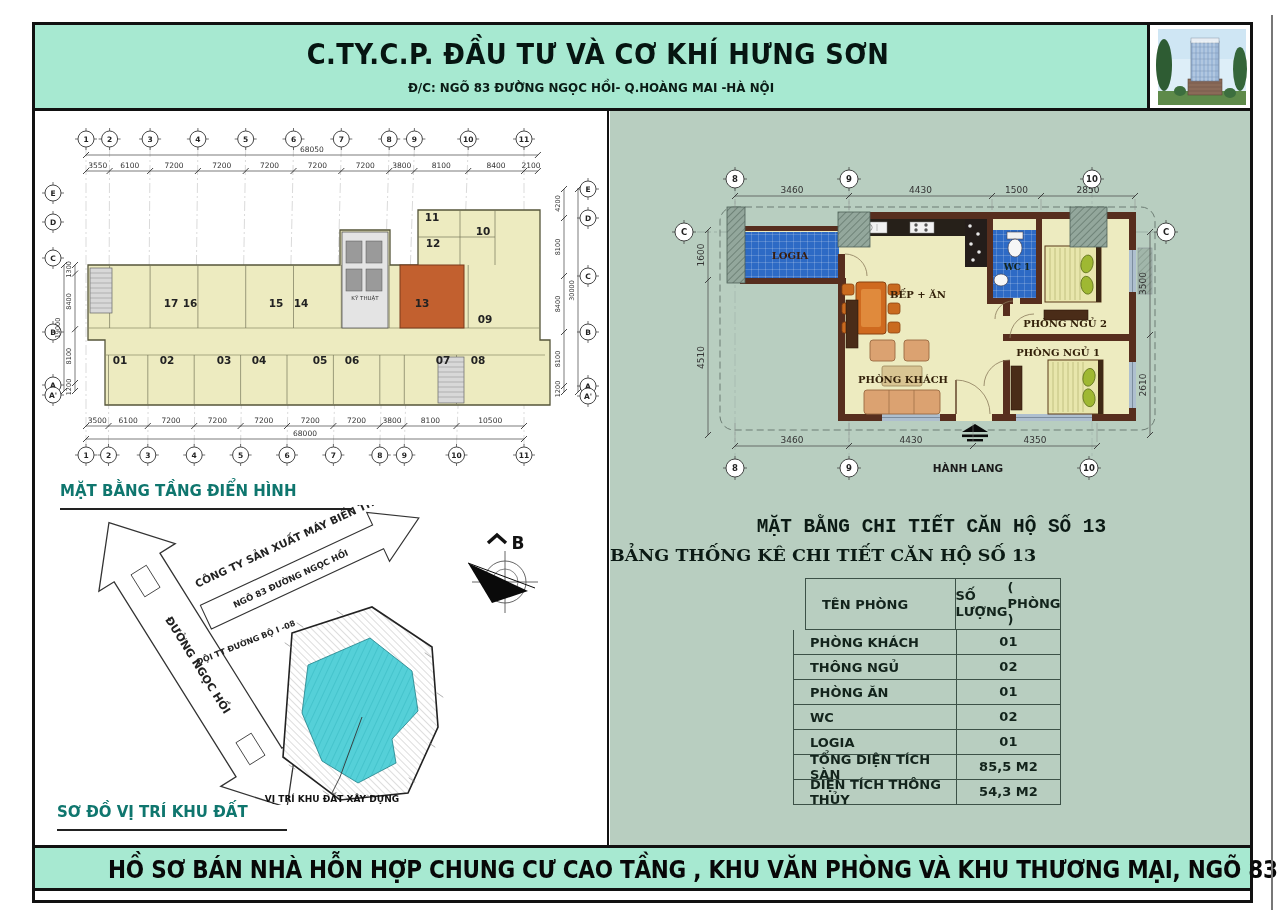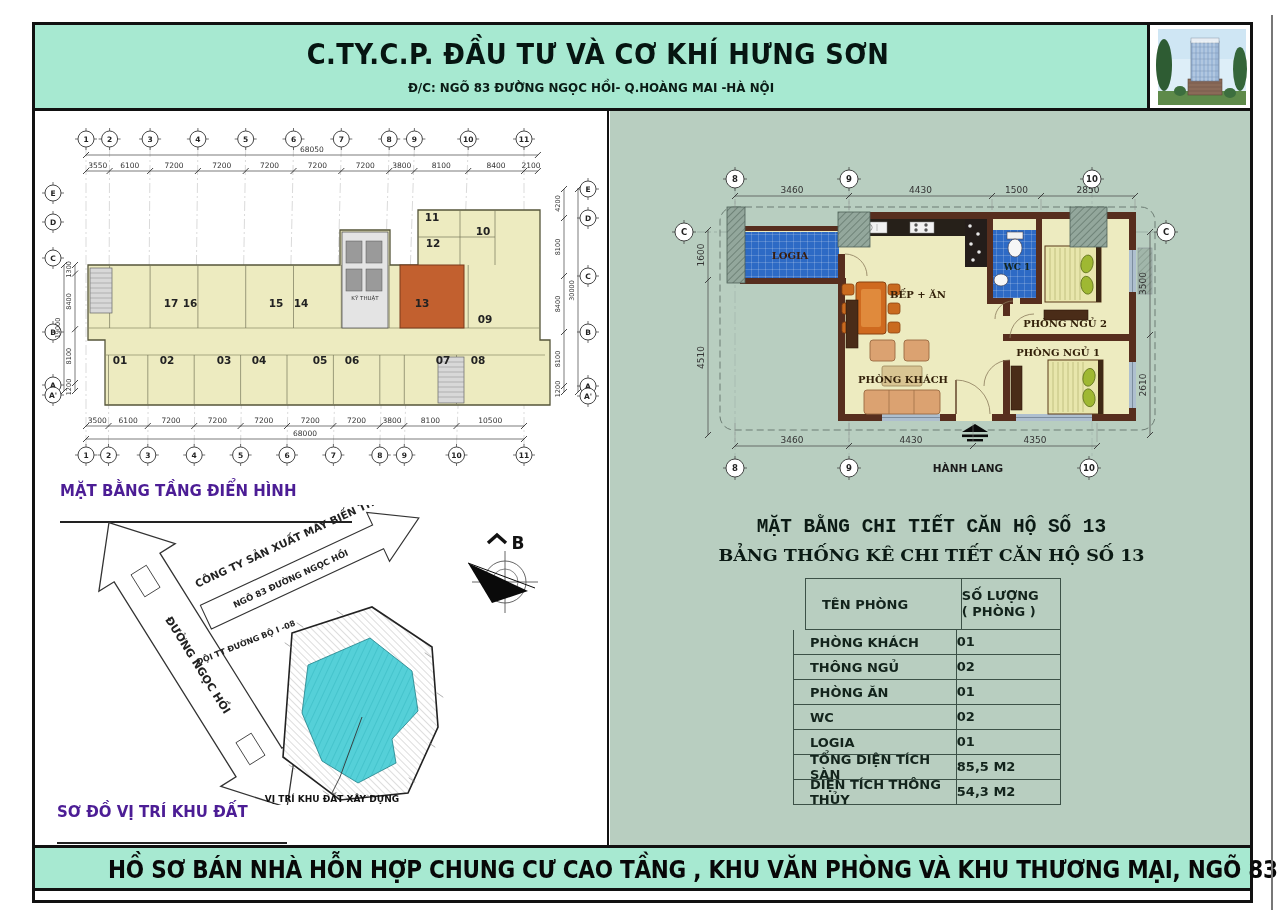--- a/index.html
+++ b/index.html
@@ -7,37 +7,37 @@
         font-family:"DejaVu Sans",sans-serif;}
   .abs{position:absolute;}
   .hdr-band{background:#a7e9d1;}
   .sage{background:#b8cec0;}
   .mint{background:#a7e9d1;}
   .bline{background:#111;}
   #hdr-title{font-weight:bold;font-size:28px;color:#061511;text-align:center;
              transform:scaleX(.92);transform-origin:center;letter-spacing:.5px;white-space:nowrap;}
   #hdr-addr{font-weight:bold;font-size:12.5px;color:#0a1b15;text-align:center;
             transform:scaleX(.95);transform-origin:center;white-space:nowrap;}
-  .caption{font-weight:bold;font-size:15px;color:#4c1d95;border-bottom:2px solid #222;
-           padding-bottom:21px;white-space:nowrap;}
+  .caption{font-weight:bold;font-size:15px;color:#0f766e;border-bottom:2px solid #222;
+           padding-bottom:8px;white-space:nowrap;}
   #unit-title{font-weight:bold;font-size:20px;color:#0b1a14;text-align:center;white-space:nowrap;
               transform:scaleX(.97);transform-origin:center;}
   #table-title{font-family:"DejaVu Serif",serif;font-weight:bold;font-size:17.5px;color:#0b1a14;
-               text-align:center;white-space:nowrap;}
+               text-align:left;white-space:nowrap;}
   #footer-text{font-weight:bold;font-size:24.5px;color:#080808;text-align:center;white-space:nowrap;
                transform:scaleX(.88);transform-origin:center;letter-spacing:-.3px;}
   
   #stats-table{position:absolute;left:793px;top:578px;width:268px;color:#13241c;}
   .t-row{display:flex;border-left:1.3px solid #3c5147;border-right:1.3px solid #3c5147;
          border-bottom:1.3px solid #3c5147;}
   .t-row:first-child{border-top:1.3px solid #3c5147;margin-left:12px;}
   .t-c1{width:164px;box-sizing:border-box;padding-left:16px;display:flex;align-items:center;
         font-weight:bold;font-size:13px;border-right:1.3px solid #3c5147;}
-  .t-c2{width:104px;box-sizing:border-box;display:flex;align-items:flex-start;justify-content:center;
-        font-weight:bold;font-size:13px;flex-direction:column;line-height:1.25;}
+  .t-c2{width:104px;box-sizing:border-box;display:flex;align-items:center;justify-content:center;
+        font-weight:bold;font-size:13px;flex-direction:row;line-height:1.25;}
   .t-head{height:50px;}
   .t-data{height:24px;}
   svg text{user-select:none;}
 </style>
 </head>
 <body>
 
 <div id="page">
 
   <div class="abs hdr-band" style="left:35px;top:25px;width:1112px;height:83px;"></div>

